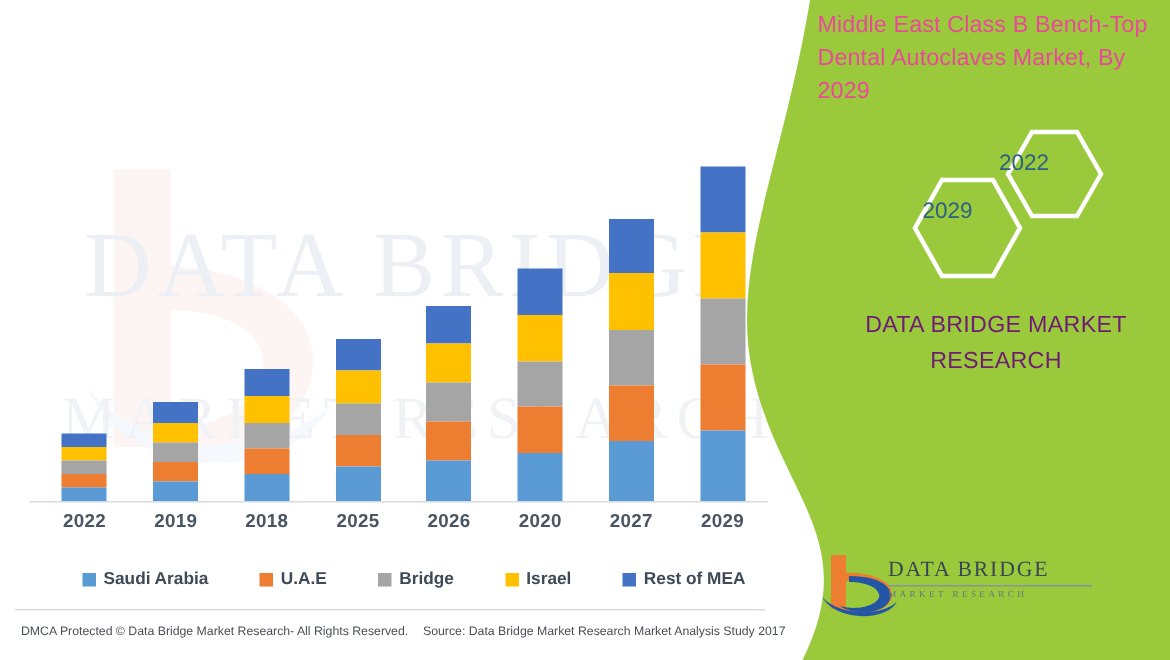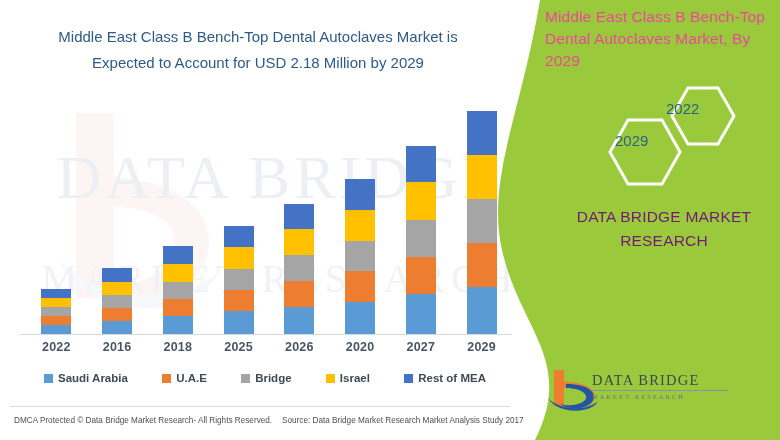--- a/index.html
+++ b/index.html
@@ -85,22 +85,22 @@
     position:absolute;left:26px;top:340px;width:486px;height:22px;
     display:flex;justify-content:space-around;
   }
   .xlabel{
     width:58px;text-align:center;font-size:12.5px;color:#4a5563;font-weight:bold;
     letter-spacing:.2px;
   }
 
   
   .legend{
-    position:absolute;left:30px;top:372px;width:470px;height:20px;
-    display:flex;align-items:flex-start;justify-content:space-between;
+    position:absolute;left:41px;top:372px;width:470px;height:20px;
+    display:flex;align-items:flex-end;justify-content:space-between;
     padding:0 14px 0 14px;box-sizing:border-box;
   }
   .legend-item{display:flex;align-items:center;gap:5px;}
   .swatch{width:9px;height:9px;display:inline-block;}
   .legend-label{font-size:11.5px;color:#3e4a57;font-weight:bold;}
 
   
   .footer-rule{position:absolute;left:10px;top:406px;width:500px;height:1px;background:#d9dce1;}
   .footer{
     position:absolute;top:414px;left:0;width:520px;height:20px;
@@ -148,21 +148,20 @@
     <path d="M8 30 C 20 43, 48 43, 58 33 C 52 46, 18 47, 8 30 Z" fill="#2255A4"></path>
     <path d="M26 16 C 50 16, 58 26, 52 34 C 46 42, 28 42, 20 36
              C 34 40, 48 34, 46 28 C 44 22, 34 20, 26 20 Z" fill="#2255A4"></path>
   </svg>
   <div class="logo-text">
     <div class="logo-main">DATA BRIDGE</div>
     <div class="logo-rule"></div>
     <div class="logo-sub">MARKET RESEARCH</div>
   </div>
 
-  <div class="headline">Middle East Class B Bench-Top Dental Autoclaves Market is Expected to Account for USD 2.18 Million by 2029</div>
 
   <div class="bars" id="bars">
       <div class="barcol">
         <div class="bar">
           <div class="seg" style="height: 9px; background: rgb(68, 114, 196);"></div>
           <div class="seg" style="height: 9px; background: rgb(255, 192, 0);"></div>
           <div class="seg" style="height: 9px; background: rgb(165, 165, 165);"></div>
           <div class="seg" style="height: 9px; background: rgb(237, 125, 49);"></div>
           <div class="seg" style="height: 9px; background: rgb(91, 155, 213);"></div>
         </div>
@@ -227,21 +226,21 @@
           <div class="seg" style="height: 44px; background: rgb(255, 192, 0);"></div>
           <div class="seg" style="height: 44px; background: rgb(165, 165, 165);"></div>
           <div class="seg" style="height: 44px; background: rgb(237, 125, 49);"></div>
           <div class="seg" style="height: 47px; background: rgb(91, 155, 213);"></div>
         </div>
       </div>
     </div>
   <div class="axis"></div>
   <div class="xlabels" id="xlabels">
       <div class="xlabel">2022</div>
-      <div class="xlabel">2016</div>
+      <div class="xlabel">2019</div>
       <div class="xlabel">2018</div>
       <div class="xlabel">2025</div>
       <div class="xlabel">2026</div>
       <div class="xlabel">2020</div>
       <div class="xlabel">2027</div>
       <div class="xlabel">2029</div>
     </div>
 
   <div class="legend" id="legend">
       <div class="legend-item">

